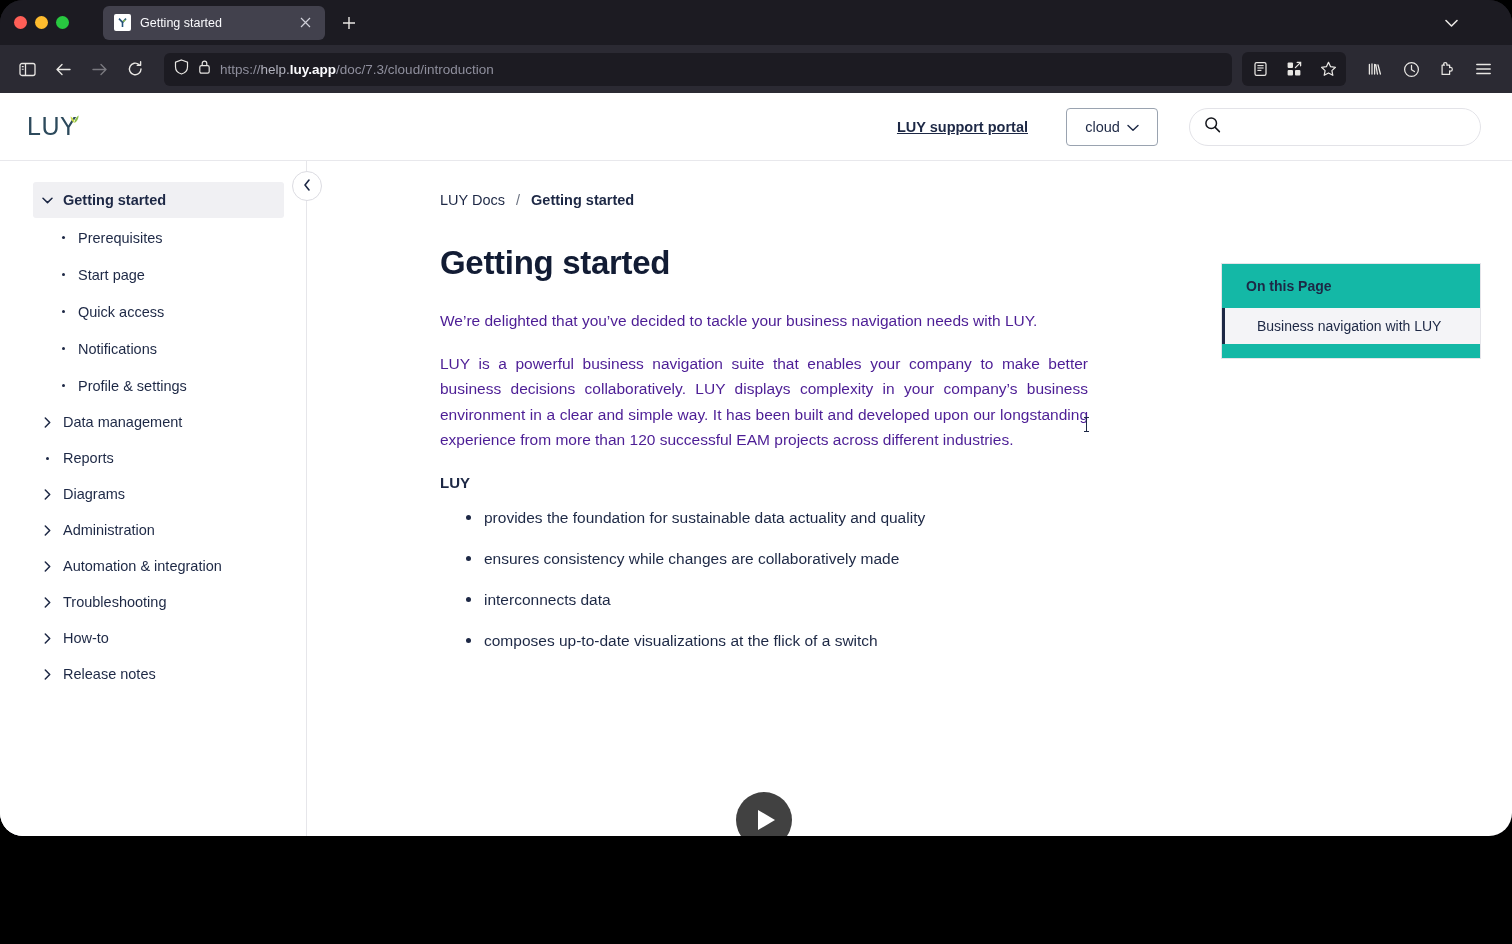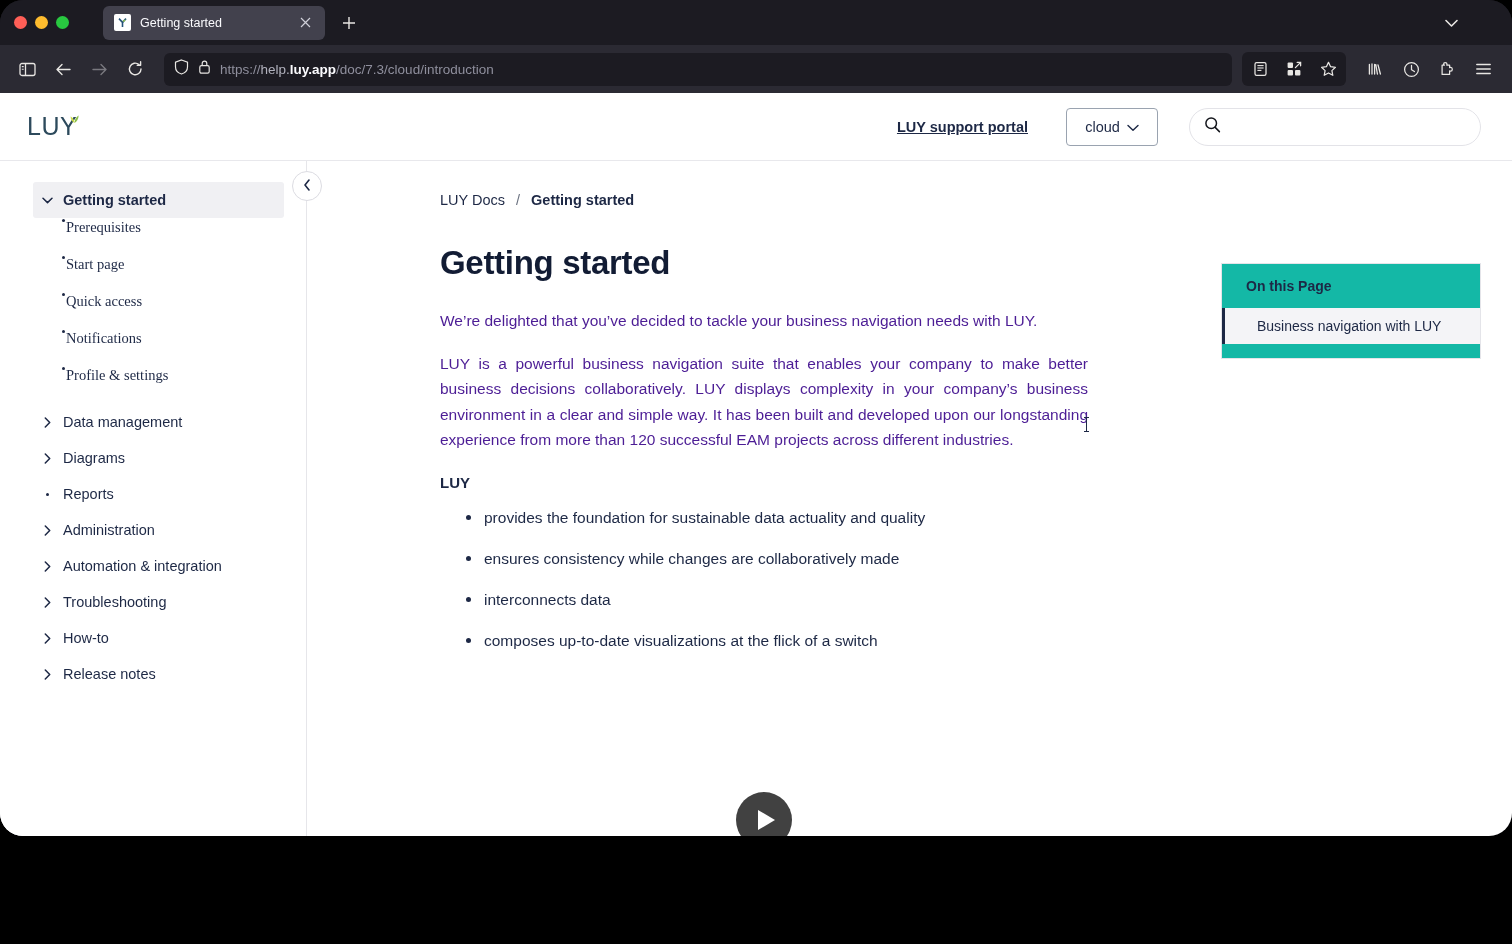--- a/index.html
+++ b/index.html
@@ -223,25 +223,24 @@
     width: 12px;
     display: flex; align-items: center; justify-content: center;
     flex: 0 0 12px;
     color: #1d2845;
   }
   .nav-sub {
     margin-left: 62px;
     margin-right: 22px;
     height: 37px;
     display: flex;
-    align-items: flex-start;
-    gap: 1px;
+    align-items: center;
+    gap: 13px;
     font-size: 14.5px;
     color: #1d2845;
-    font-family: Liberation Serif, serif;
   }
   .nav-sub .bullet {
     width: 3px; height: 3px; border-radius: 50%;
     background: #1d2845;
     flex: 0 0 3px;
   }
   .collapse-btn {
     position: absolute;
     right: -16px; top: 10px;
     width: 30px; height: 30px;
@@ -562,32 +561,32 @@
           <span class="marker">
             <svg width="7" height="11" viewBox="0 0 7 11">
                 <path d="M1.3 1 L5.7 5.5 L1.3 10" stroke="#1d2845" stroke-width="1.5" fill="none" stroke-linecap="round" stroke-linejoin="round"></path>
               </svg>
           </span>
           <span>Data management</span>
         </div>
 
         <div class="nav-item">
           <span class="marker">
+            <span style="display:block;width:3px;height:3px;border-radius:50%;background:#1d2845"></span>
+          </span>
+          <span>Reports</span>
+        </div>
+
+        <div class="nav-item">
+          <span class="marker">
             <svg width="7" height="11" viewBox="0 0 7 11">
                 <path d="M1.3 1 L5.7 5.5 L1.3 10" stroke="#1d2845" stroke-width="1.5" fill="none" stroke-linecap="round" stroke-linejoin="round"></path>
               </svg>
           </span>
           <span>Diagrams</span>
-        </div>
-
-        <div class="nav-item">
-          <span class="marker">
-            <span style="display:block;width:3px;height:3px;border-radius:50%;background:#1d2845"></span>
-          </span>
-          <span>Reports</span>
         </div>
 
         <div class="nav-item">
           <span class="marker">
             <svg width="7" height="11" viewBox="0 0 7 11">
                 <path d="M1.3 1 L5.7 5.5 L1.3 10" stroke="#1d2845" stroke-width="1.5" fill="none" stroke-linecap="round" stroke-linejoin="round"></path>
               </svg>
           </span>
           <span>Administration</span>
         </div>

